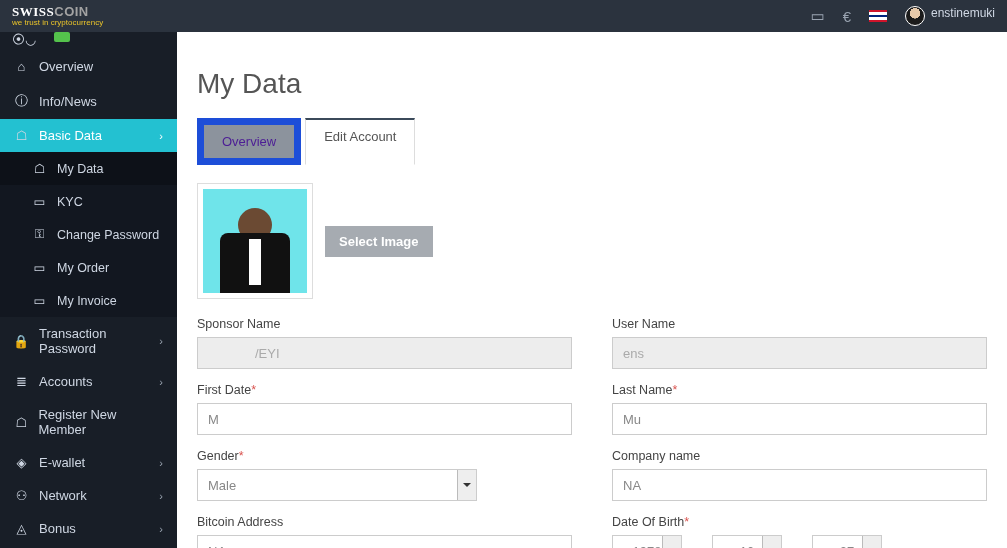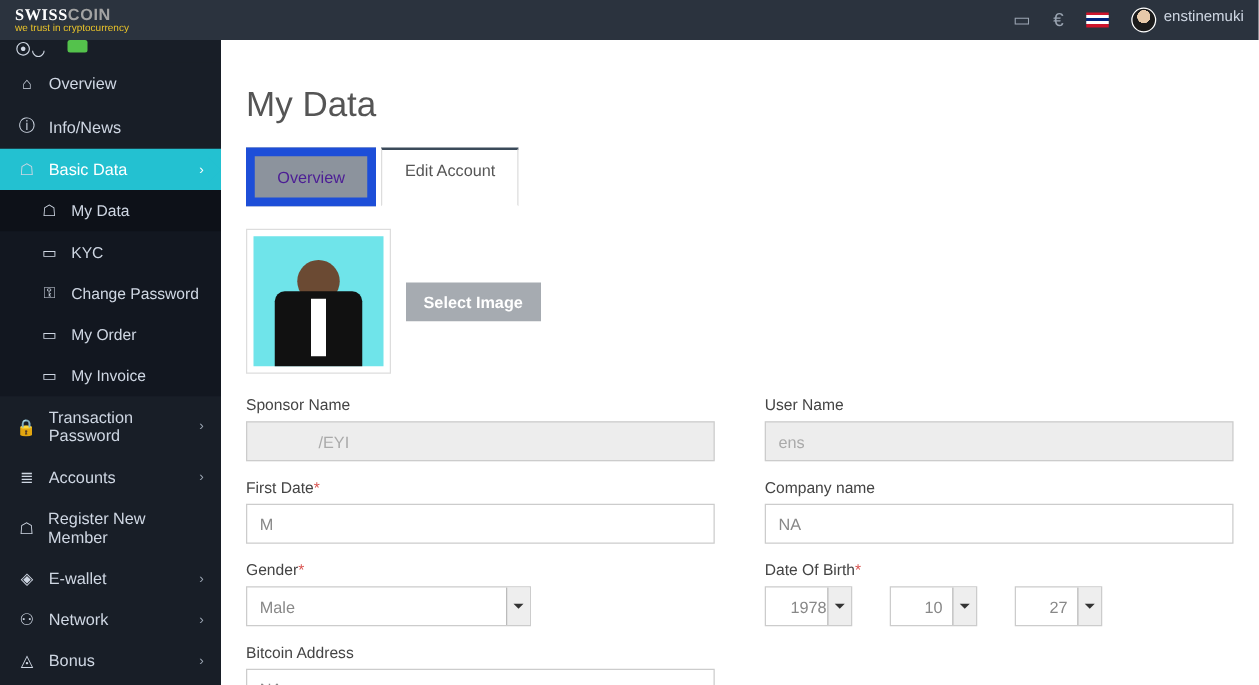--- a/index.html
+++ b/index.html
@@ -81,21 +81,21 @@
   .ctrl[disabled] { background:#ededed; color:#aaa;}
   .select-wrap { position:relative; display:inline-block; }
   .select-wrap::after {
     content:""; position:absolute; right:1px; top:1px; bottom:1px; width:18px;
     background:#eee; border-left:1px solid #bbb; pointer-events:none;
   }
   .select-wrap::before {
     content:""; position:absolute; right:6px; top:50%; margin-top:-2px;
     border:4px solid transparent; border-top-color:#333; z-index:2; pointer-events:none;
   }
-  .half .select-wrap { width:228px; }
+  .half .select-wrap { width:280px; }
   .dob-row { display:flex; gap:30px; }
   .dob-row .select-wrap { width:70px; }
   .dob-row .ctrl { text-align:center; padding:0 4px; }
 </style>
 </head>
 <body>
 
 <div class="topbar">
   <div class="brand">
     <div class="brand-main">
@@ -237,20 +237,24 @@
             <input class="ctrl" value="NA" style="">
           </div>
         </div>
 
         <div class="form-col">
           <div class="field">
             <label>User Name</label>
             <input class="ctrl" disabled="" value="ens" style="">
           </div>
           <div class="field">
+            <label><span>Last Name</span><span class="req">*</span></label>
+            <input class="ctrl" value="Mu" style="">
+          </div>
+          <div class="field">
             <label>Company name</label>
             <input class="ctrl" value="NA" style="">
           </div>
           <div class="field">
             <label><span>Date Of Birth</span><span class="req">*</span></label>
             <div class="dob-row">
               <span class="select-wrap"><input class="ctrl" value="1978" style=""></span>
               <span class="select-wrap"><input class="ctrl" value="10" style=""></span>
               <span class="select-wrap"><input class="ctrl" value="27" style=""></span>
             </div>

